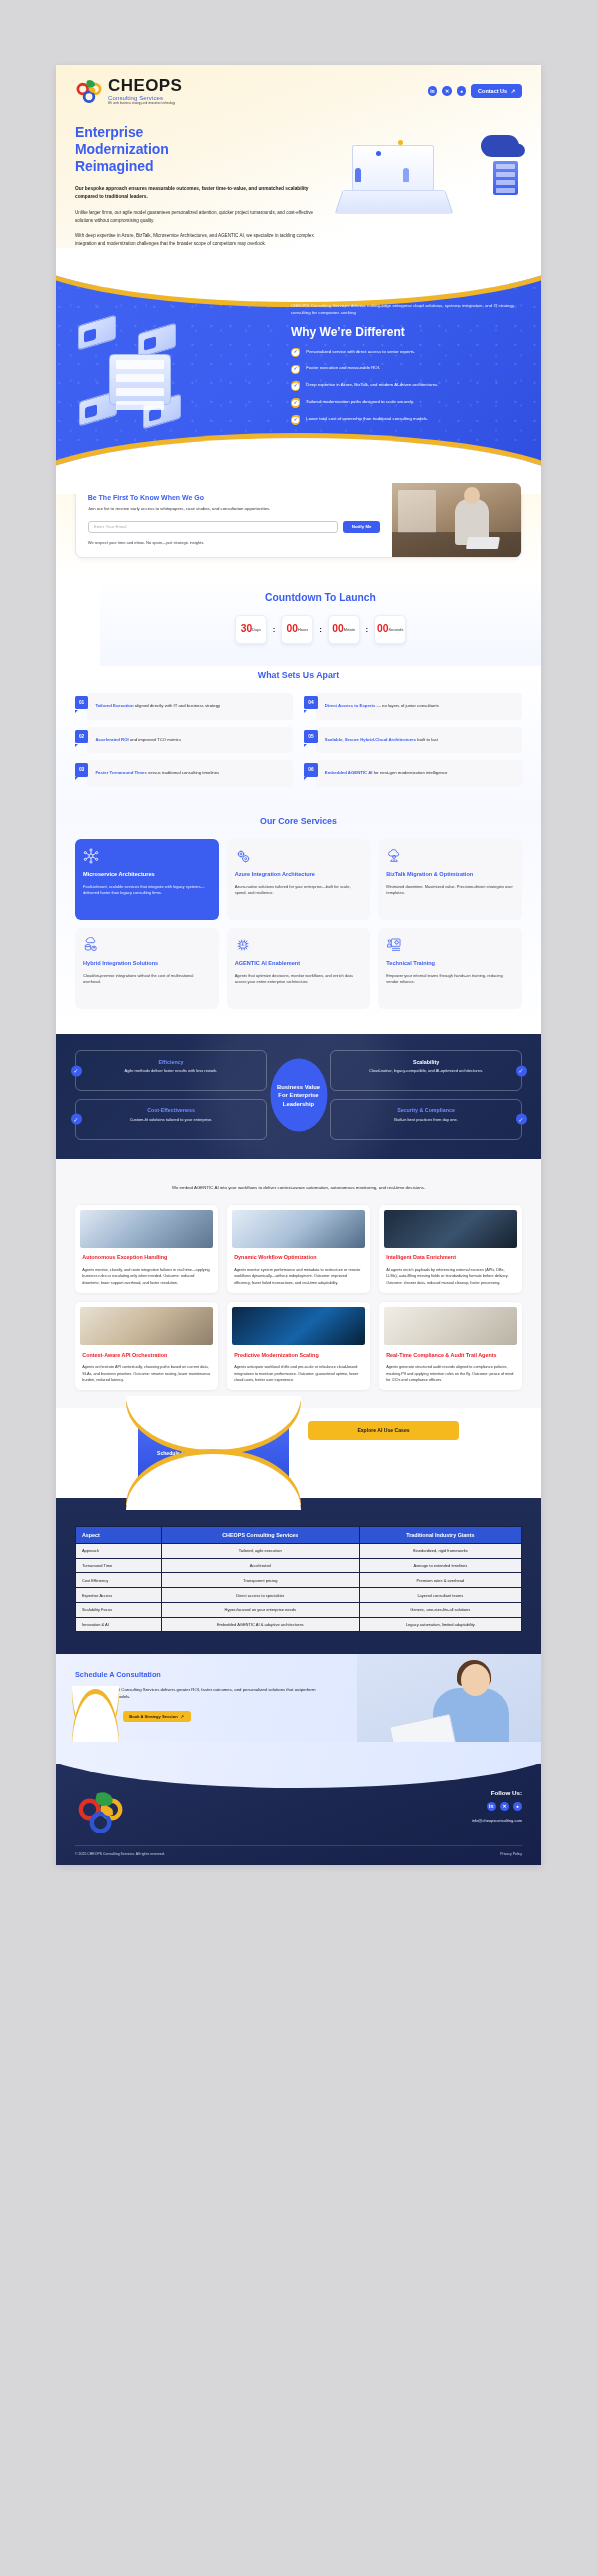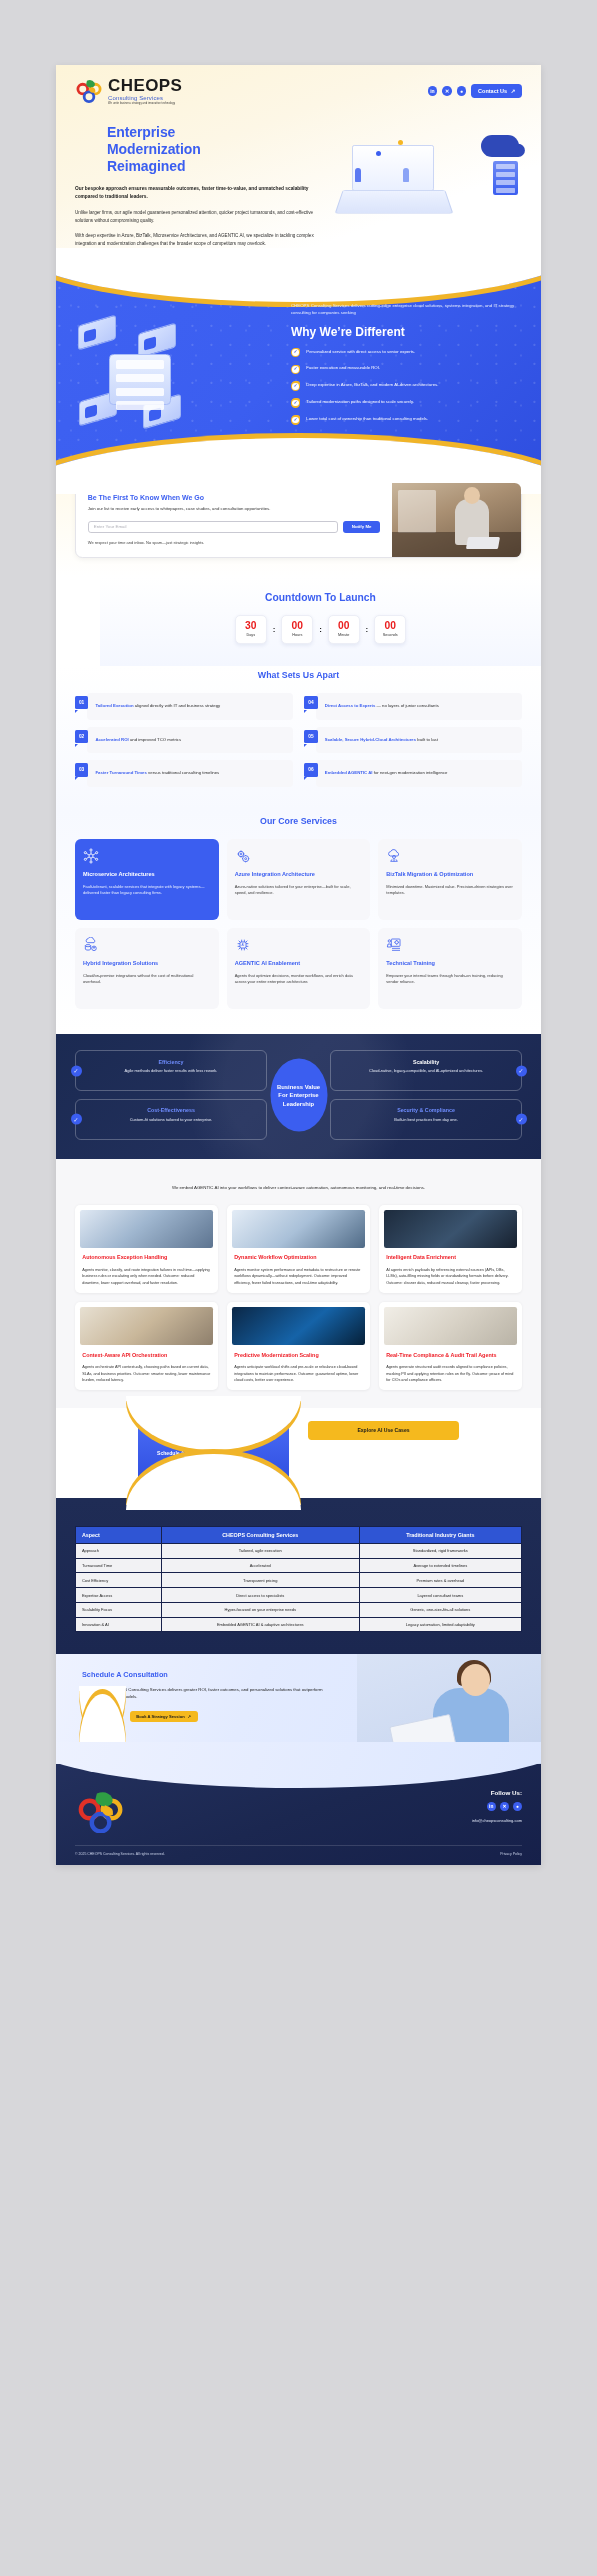--- a/index.html
+++ b/index.html
@@ -58,21 +58,20 @@
     background:#3b5ef0;color:#fff;border:none;border-radius:3.7px;
     font-size:5.5px;font-weight:700;padding:3.7px 6.6px;display:flex;gap:3.7px;align-items:center;
     cursor:pointer; font-family:"Liberation Sans",sans-serif;
   }
 
   .hero-body { display:flex; margin-top:19px; gap:7.3px;}
   .hero-left { width:56%; }
   .hero-title {
     font-size: 14px; line-height: 1.22; font-weight: 800; color:#3b5ef0;
     letter-spacing:-0.1px;
-    margin-left:32px;
   }
   .hero-lead {
     margin-top: 9.5px; font-size: 4.8px; line-height: 1.65; color:#1a1a1a; font-weight:700;
   }
   .hero-p { margin-top: 8px; font-size: 4.6px; line-height:1.7; color:#2e2e2e;}
   .hero-right { flex:1; position:relative; }
 
   
   .iso { position:relative; width:100%; height:110px; margin-top:4.4px;}
   .iso .laptop{
@@ -184,21 +183,21 @@
   
   .countdown{
     background:linear-gradient(180deg,#ffffff 0%,#f4f7ff 100%);
     padding:14.7px 19px 22px;text-align:center;margin-left:44px;
   }
   .cd-title{font-size:10.3px;font-weight:800;color:#3b5ef0;}
   .cd-row{display:flex;align-items:center;justify-content:center;gap:5.9px;margin-top:11.7px;}
   .cd-box{
     width:32px;height:29px;border-radius:5.1px;background:#fff;
     border:0.7px solid #eceef6;box-shadow:0 1.5px 3.7px rgba(40,60,140,.08);
-    display:flex;flex-direction:column;align-items:center;justify-content:center;text-align:center;
+    display:flex;flex-direction:row;align-items:center;justify-content:center;text-align:center;
   }
   .cd-num{font-size:10.3px;font-weight:800;color:#ea1d1d;line-height:1;}
   .cd-lab{font-size:3.8px;color:#333;margin-top:2.2px;}
   .cd-sep{font-size:8px;font-weight:800;color:#1a1a1a;}
 
   
   .apart{background:linear-gradient(180deg,#ffffff,#f7f9ff);padding:4.4px 19px 22px;}
   .sec-title{font-size:8.8px;font-weight:800;color:#3b5ef0;text-align:center;}
   .apart-grid{
     display:grid;grid-template-columns:1fr 1fr;gap:7.3px 11.7px;margin-top:13.2px;
@@ -296,21 +295,21 @@
   table.cmp-tbl td{
     background:#f2f2f4;color:#222;padding:4.4px 5.9px;border:0.7px solid #17214a;
     border-left-width:1.5px;border-right-width:1.5px;
   }
   table.cmp-tbl td:first-child{font-weight:400;}
   table.cmp-tbl td:nth-child(2),table.cmp-tbl td:nth-child(3){text-align:center;}
 
   
   .consult{
     background:linear-gradient(110deg,#eef2ff 0%,#e3ebff 40%,#dbe6ff 100%);
-    padding:16px 26px 0;display:flex;position:relative;min-height:110px;overflow:hidden;
+    padding:16px 19px 0;display:flex;position:relative;min-height:110px;overflow:hidden;
   }
   .consult-left{width:56%;padding-bottom:16px;}
   .consult-h{font-size:7.3px;font-weight:800;color:#3b5ef0;}
   .consult-p{font-size:4.3px;line-height:1.65;color:#222;margin-top:6.6px;}
   .consult-btns{display:flex;gap:6.6px;margin-top:10.3px;}
   .btn-sm{border:none;border-radius:2.9px;height:11px;padding:0 6.6px;font-size:4.1px;font-weight:700;
     cursor:pointer;font-family:"Liberation Sans",sans-serif;display:flex;align-items:center;gap:2.9px;}
   .btn-sm.blue{background:#3b5ef0;color:#fff;}
   .btn-sm.gold{background:#f5b91e;color:#1b1b1b;}
   .consult-photo{

